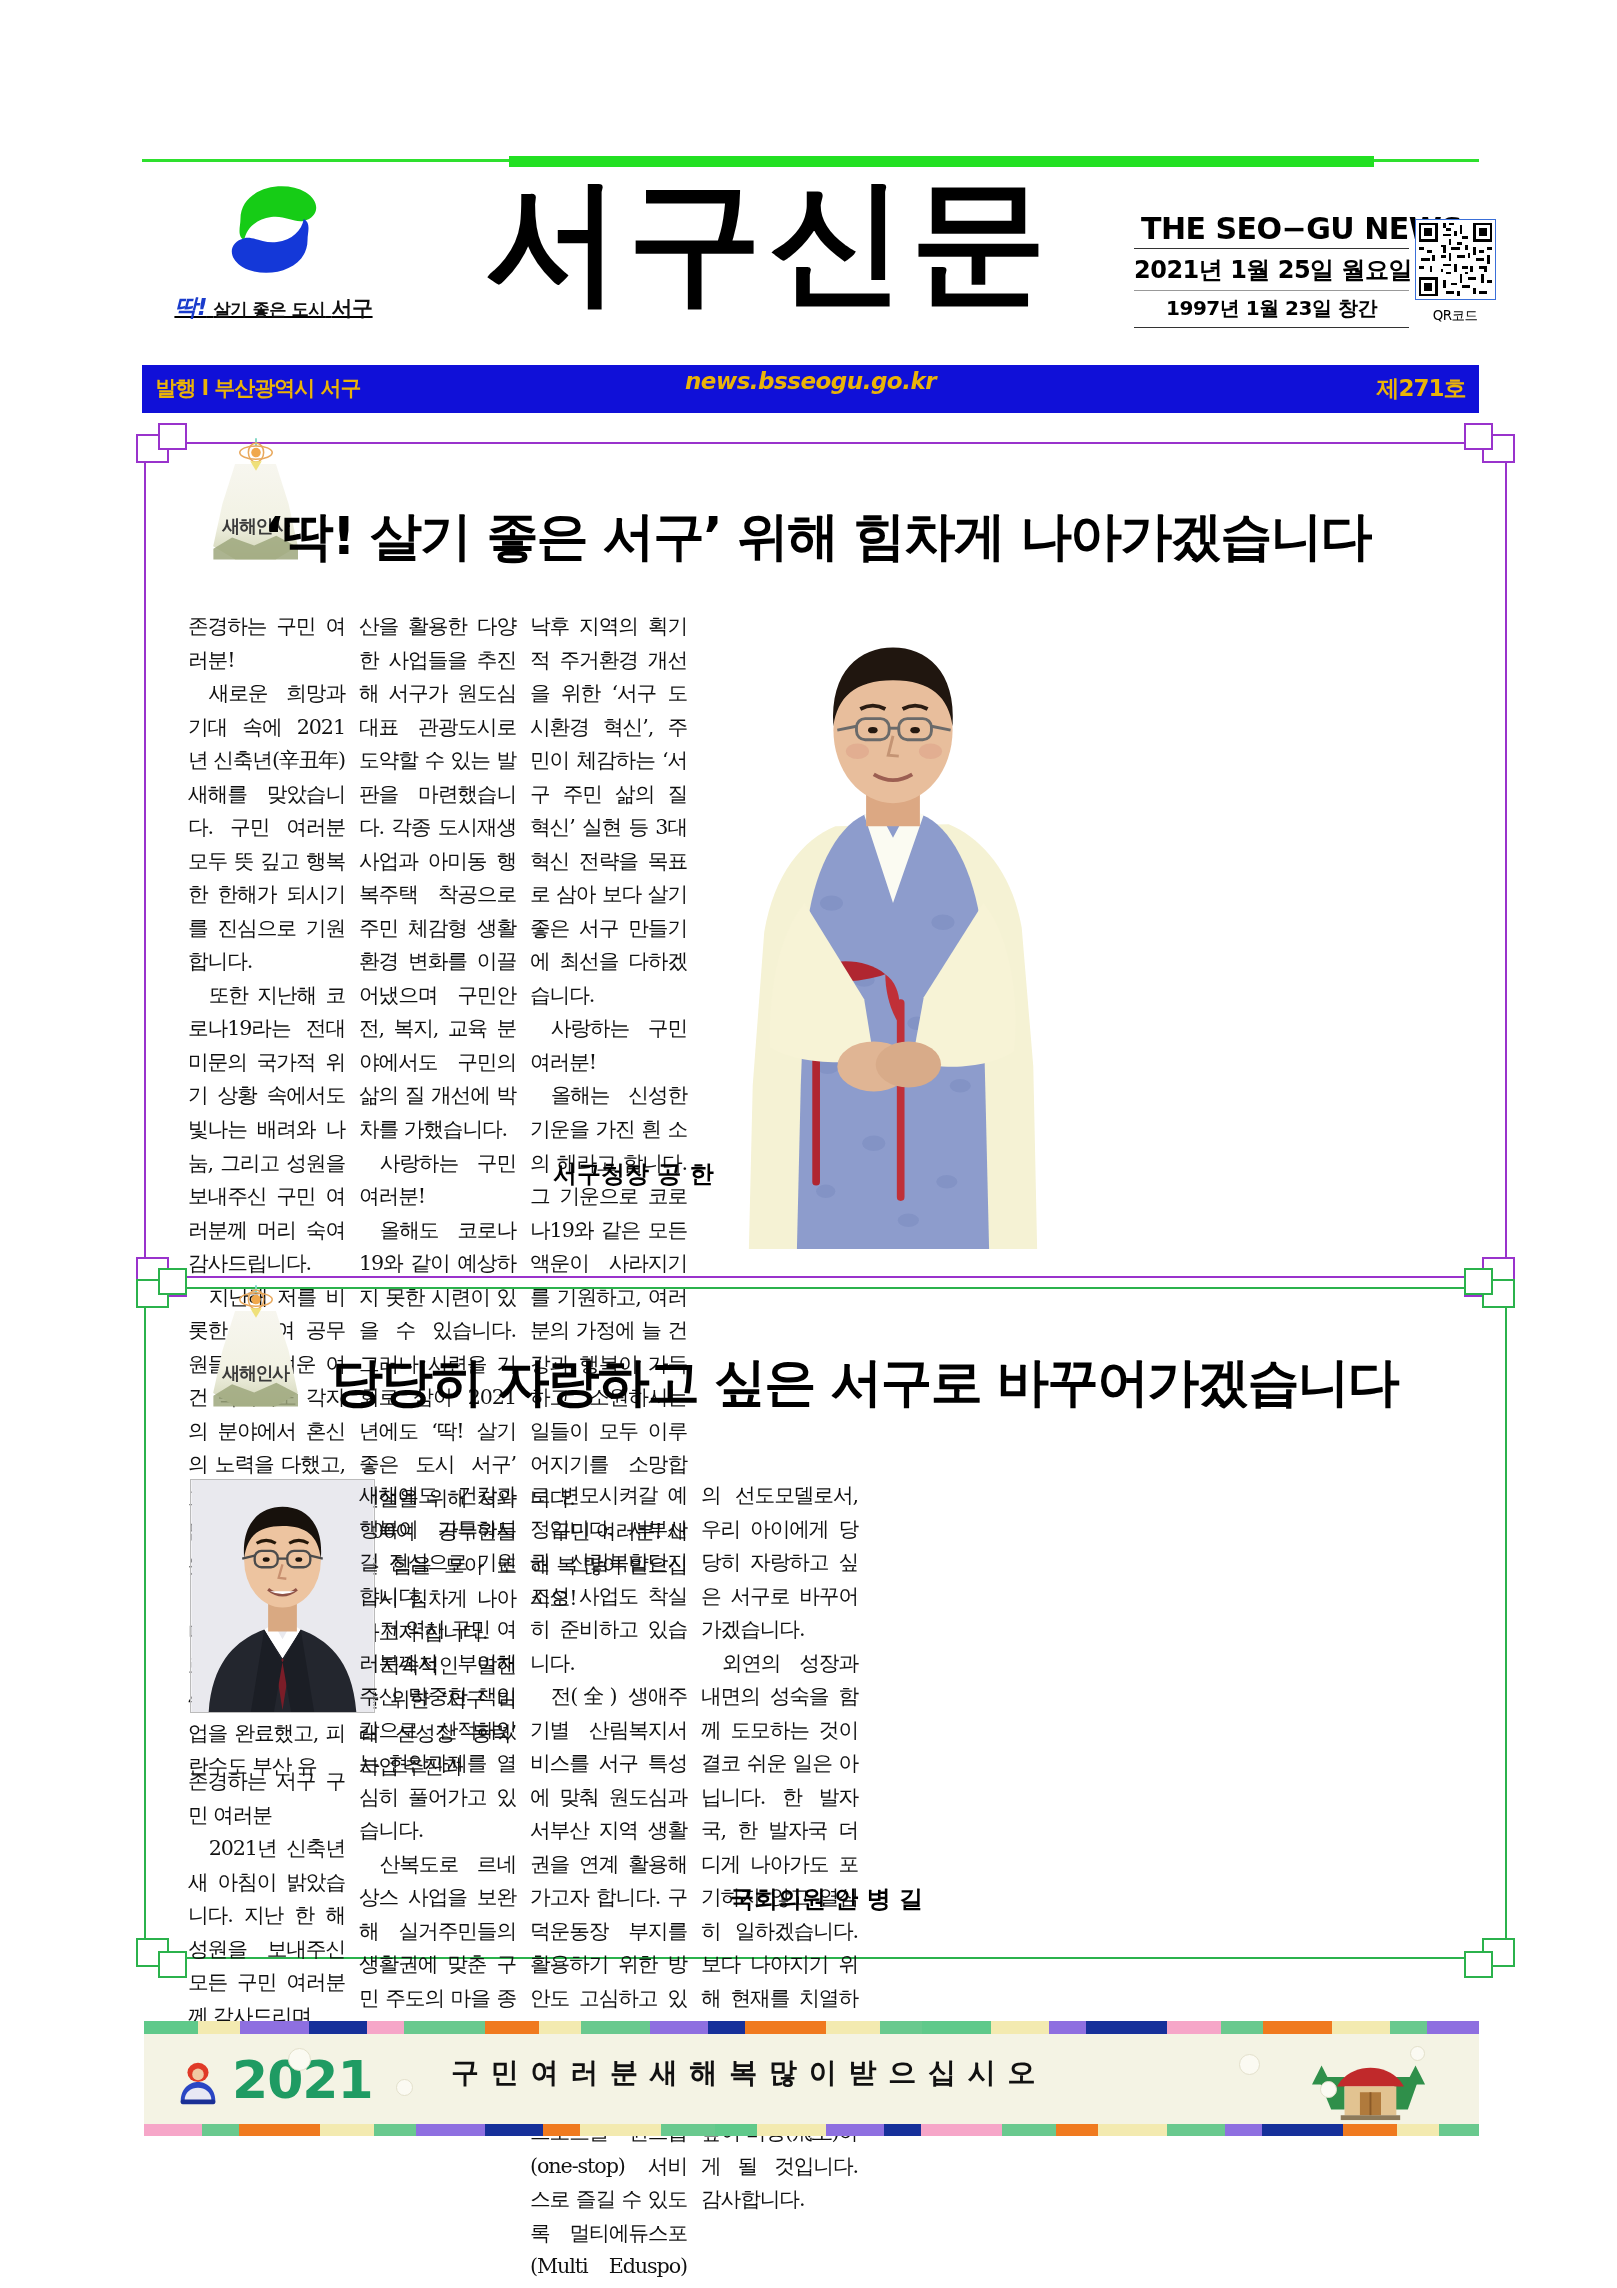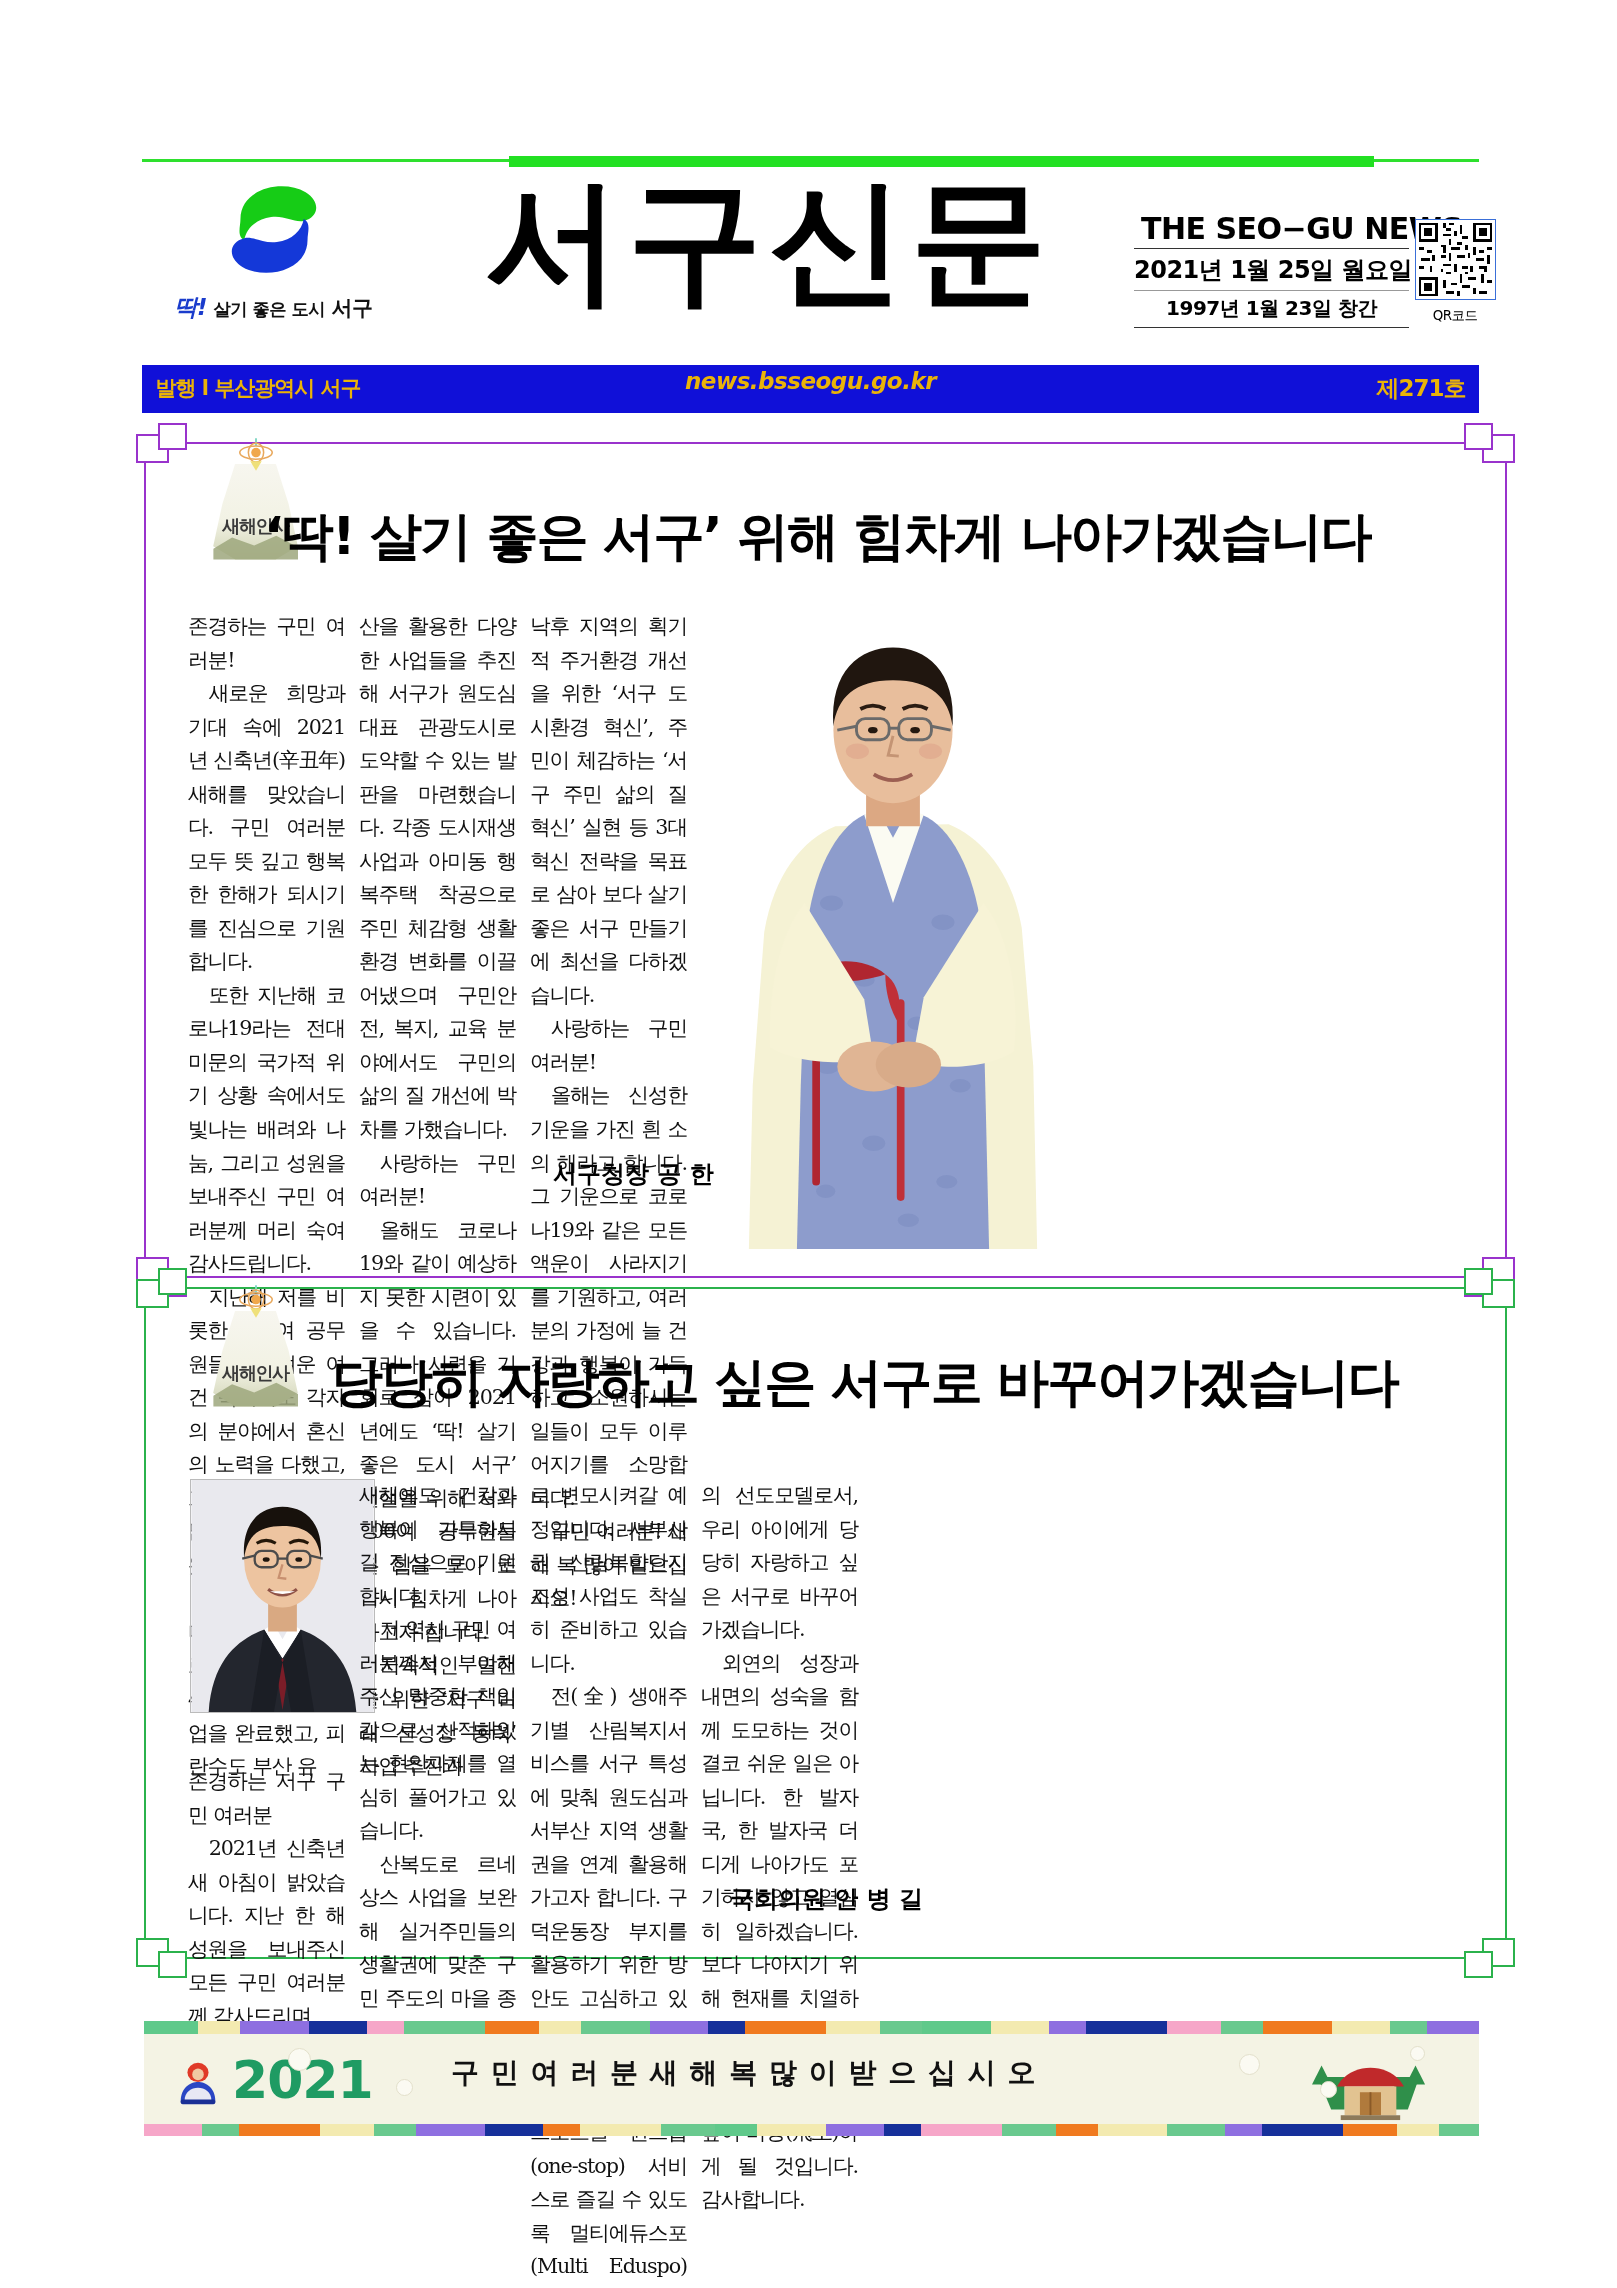--- a/index.html
+++ b/index.html
@@ -47,20 +47,21 @@
     position: relative;
     width: 144px; height: 115px;
     margin: 0 auto;
   }
   .logo-slogan {
     margin-top: 3.8px;
     white-space: nowrap;
     font-size: 20px;
     font-weight: bold;
     letter-spacing: -0.5px;
+    text-decoration: underline;
   }
   .slogan-ddak { color: #1a3ccc; font-style: italic; font-size: 23px; }
   .slogan-mid { color: #111; font-size: 17.3px; }
   .slogan-seogu { color: #111; font-size: 21px; }
 
   .paper-title {
     position: absolute;
     left: 485px; top: 173px;
     width: 672px;
     font-family: "DejaVu Sans", "Liberation Sans", sans-serif;

